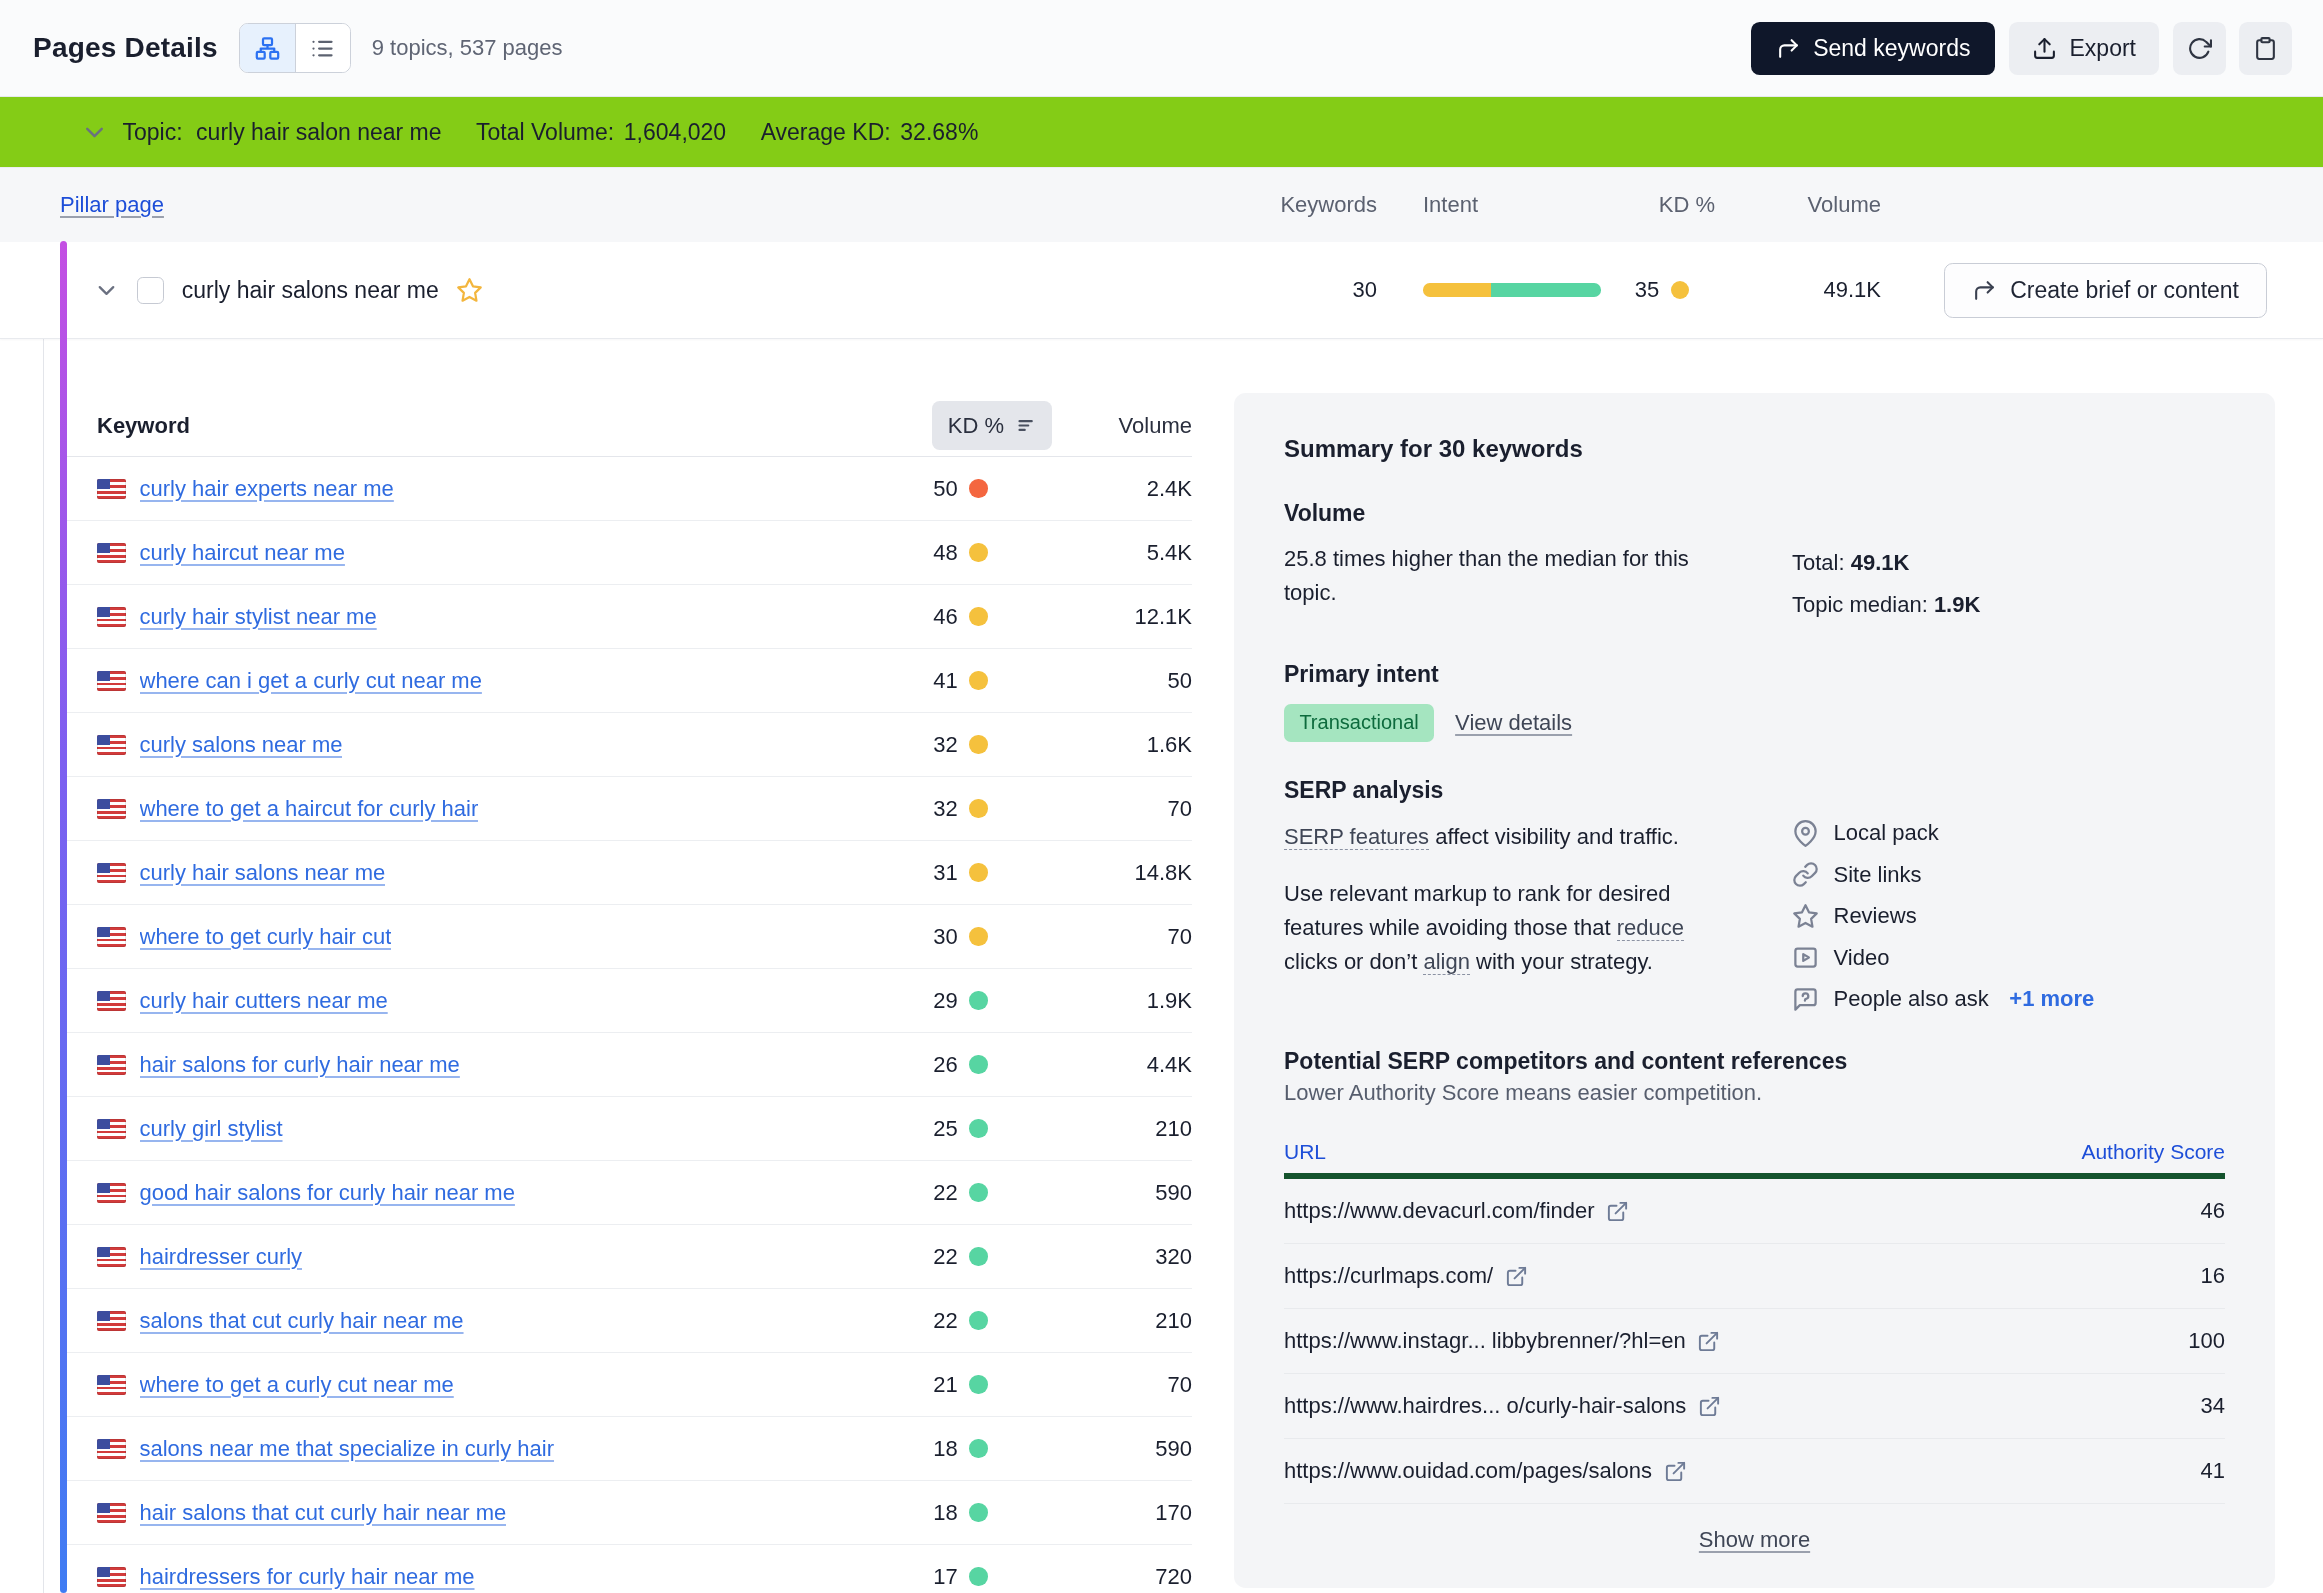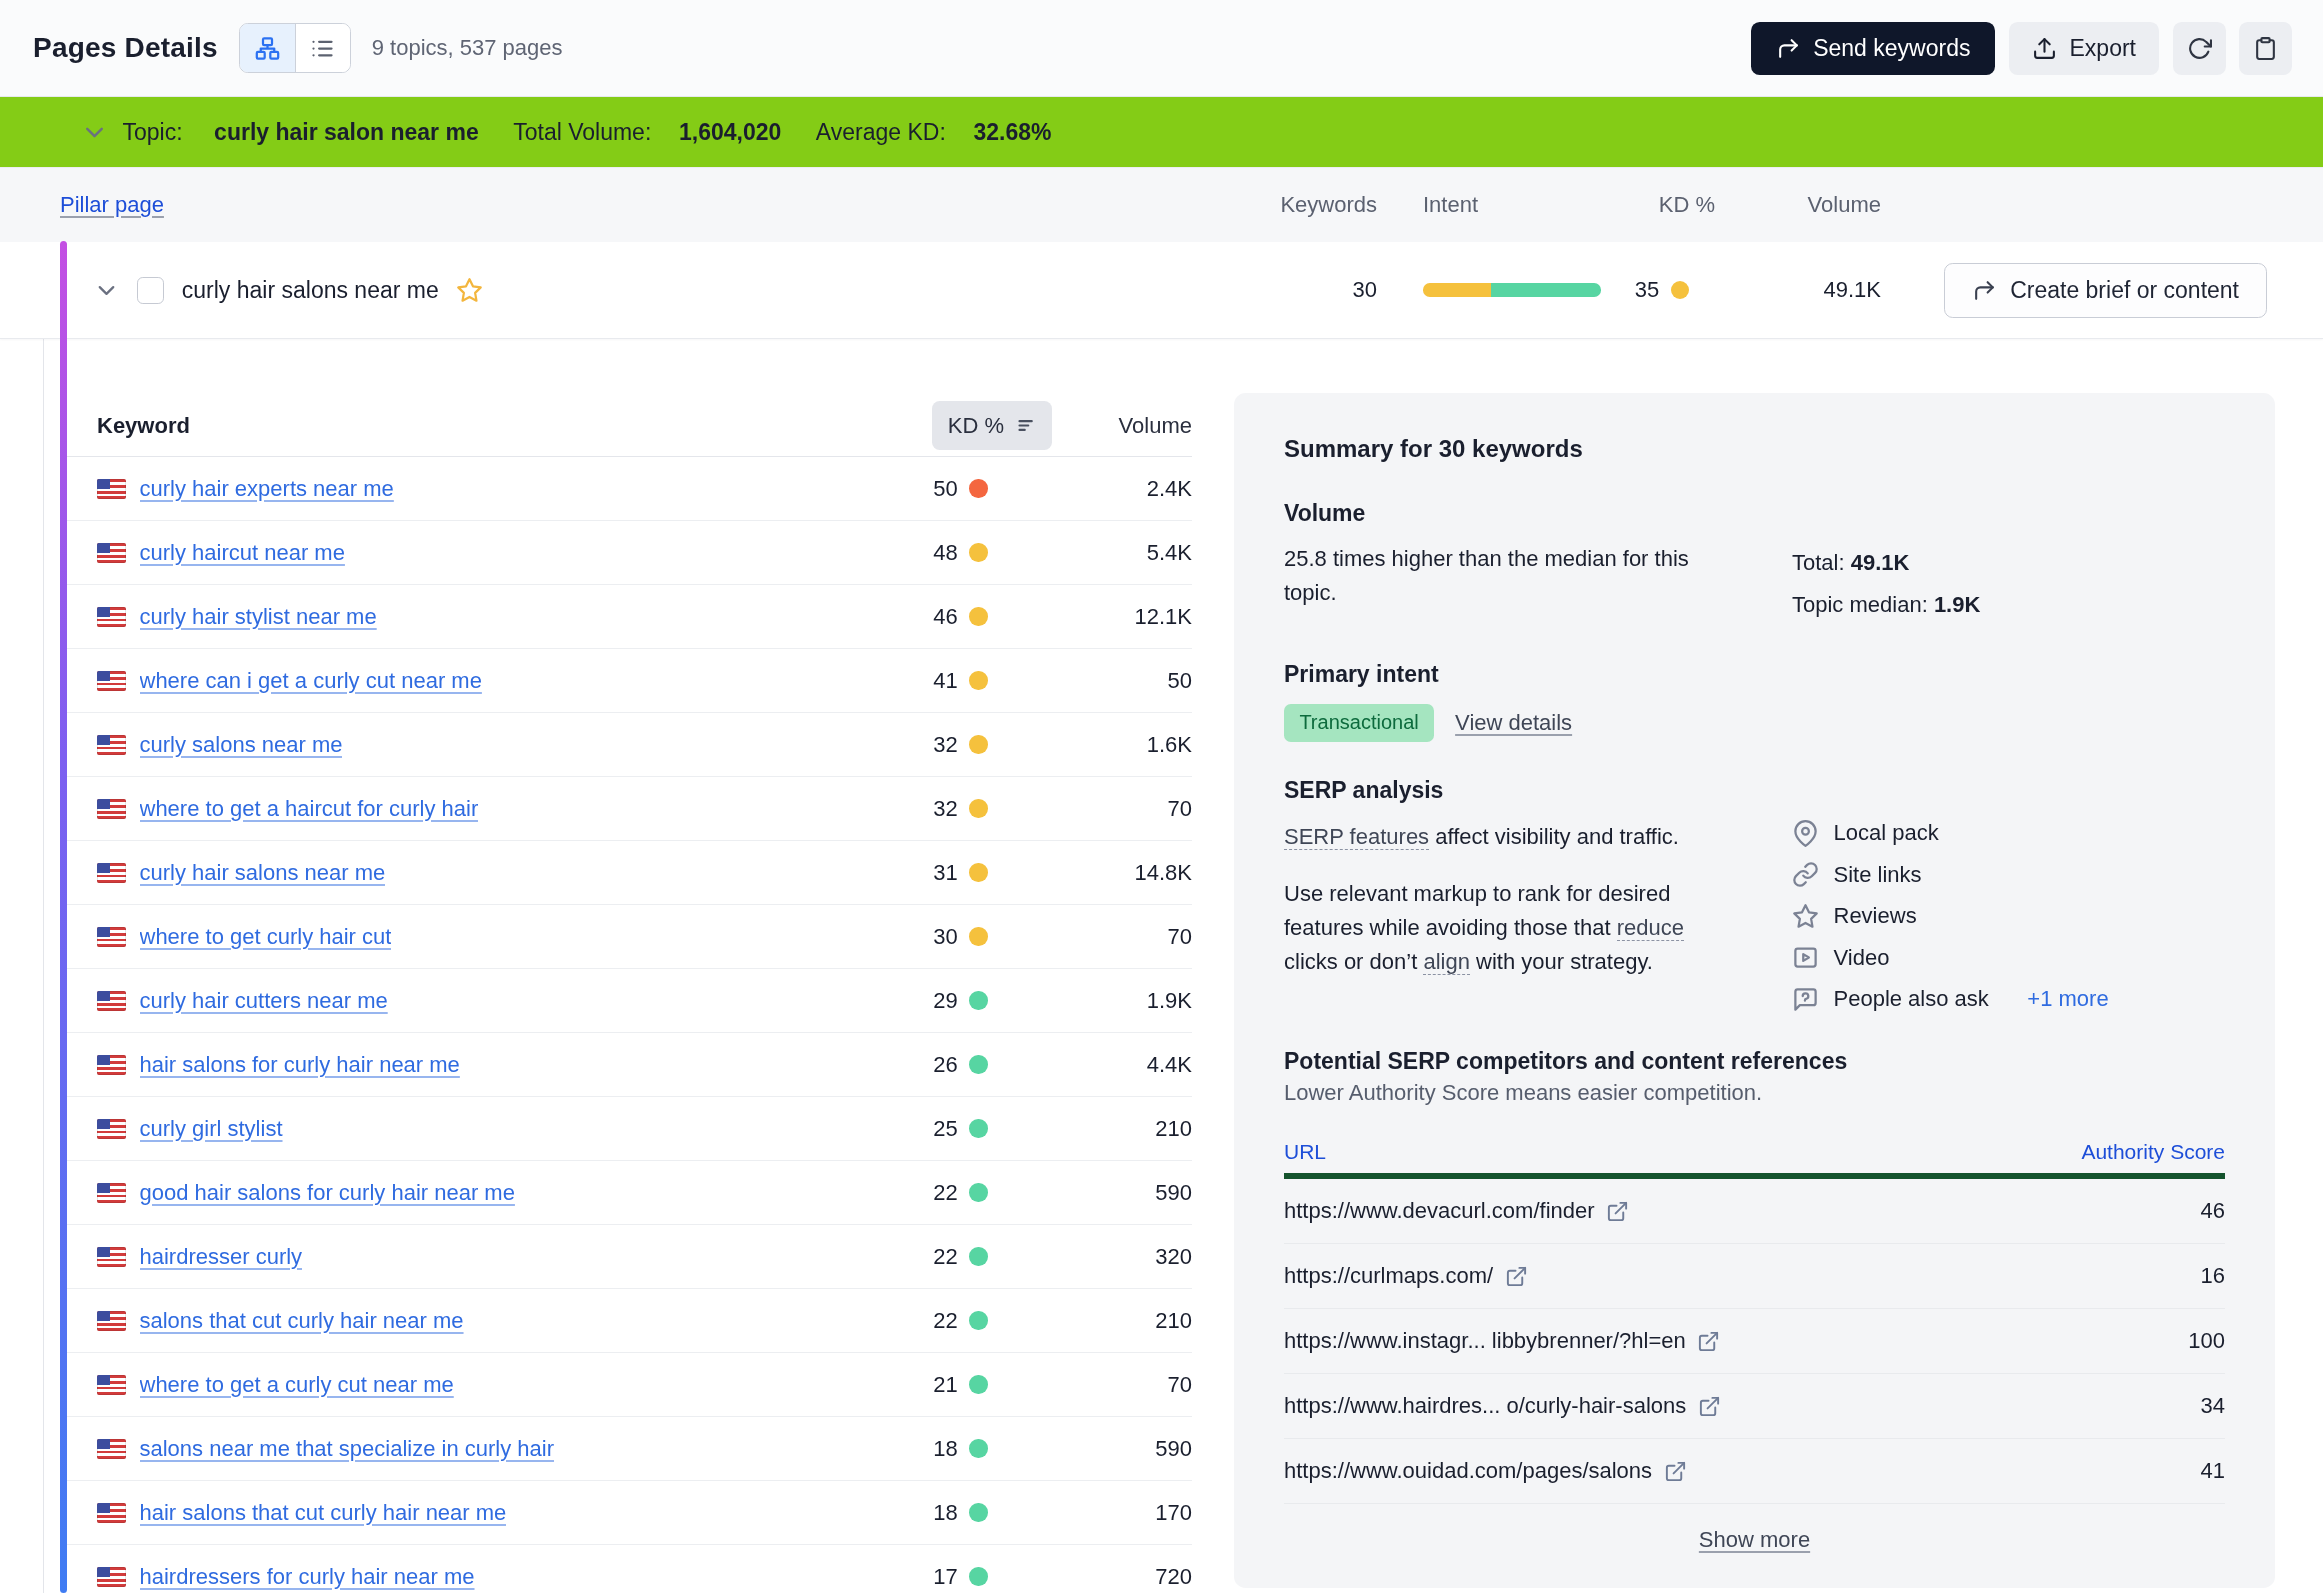--- a/index.html
+++ b/index.html
@@ -40,21 +40,21 @@
     width:53px; height:53px; border:none; border-radius:8.7px; background:#eceef2;
     display:flex; align-items:center; justify-content:center; color:#2f3542; cursor:pointer;
   }
   
   .topic-row {
     display:flex; align-items:center; gap:13.5px;
     height:70px; padding:0 35px 0 80px; font-size:23px; background:#84cc16;
   }
   .topic-row .chev { color:#6a7080; display:flex; }
   .t-label { color:#1a1f2e; }
-  .t-strong { font-weight:700;margin-left:18px; }
+  .t-strong { font-weight:400; }
   .t-group { margin-left:21px; display:flex; gap:9.7px; }
   
   .pillar-grid {
     display:grid;
     grid-template-columns:1fr 116px 232px 106px 166px 386px;
     align-items:center;
     padding:0 56px 0 60px;
   }
   .pillar-header {
     height:75px; background:#f6f7f9;
@@ -135,21 +135,21 @@
   .sec { margin-bottom:35px; }
   .intent-line { display:flex; align-items:center; gap:21px; }
   .badge {
     background:#a5e5c0; color:#0d6b3d; font-size:20px; padding:7.7px 15.4px; border-radius:6.8px;
   }
   .link-plain { color:#3f4656; text-decoration:underline; text-underline-offset:3.9px; text-decoration-color:#9aa0ad; cursor:pointer; font-size:22px; }
   .dashed-link { color:#3f4656; border-bottom:1px dashed #8b92a3; cursor:pointer; }
   .features { display:flex; flex-direction:column; gap:14.5px; }
   .feature { display:flex; align-items:center; gap:14.5px; font-size:22px; color:#1a1f2e; }
   .feature svg { color:#7b8294; flex:none; }
-  .more-link { color:#2f6be0; cursor:pointer; margin-left:24px; }
+  .more-link { color:#2f6be0; cursor:pointer; margin-left:6px;font-weight:bold; }
   .comp-sub { font-size:22px; color:#565d6d; margin:5.8px 0 25px 0; }
   .comp-grid { display:grid; grid-template-columns:1fr 193px; align-items:center; }
   .comp-head { height:48px; border-bottom:6px solid #14532d; color:#1d4ed8; font-size:21px; }
   .comp-head .right { justify-self:end; }
   .comp-row { height:65px; border-bottom:1px solid #e8eaed; }
   .comp-url { display:flex; align-items:center; gap:11.6px; font-size:22px; color:#1a1f2e; }
   .comp-url svg { color:#6e7b96; flex:none; cursor:pointer; }
   .comp-score { justify-self:end; font-size:22px; }
   .show-more-wrap { text-align:center; margin-top:23px; }
 </style>

